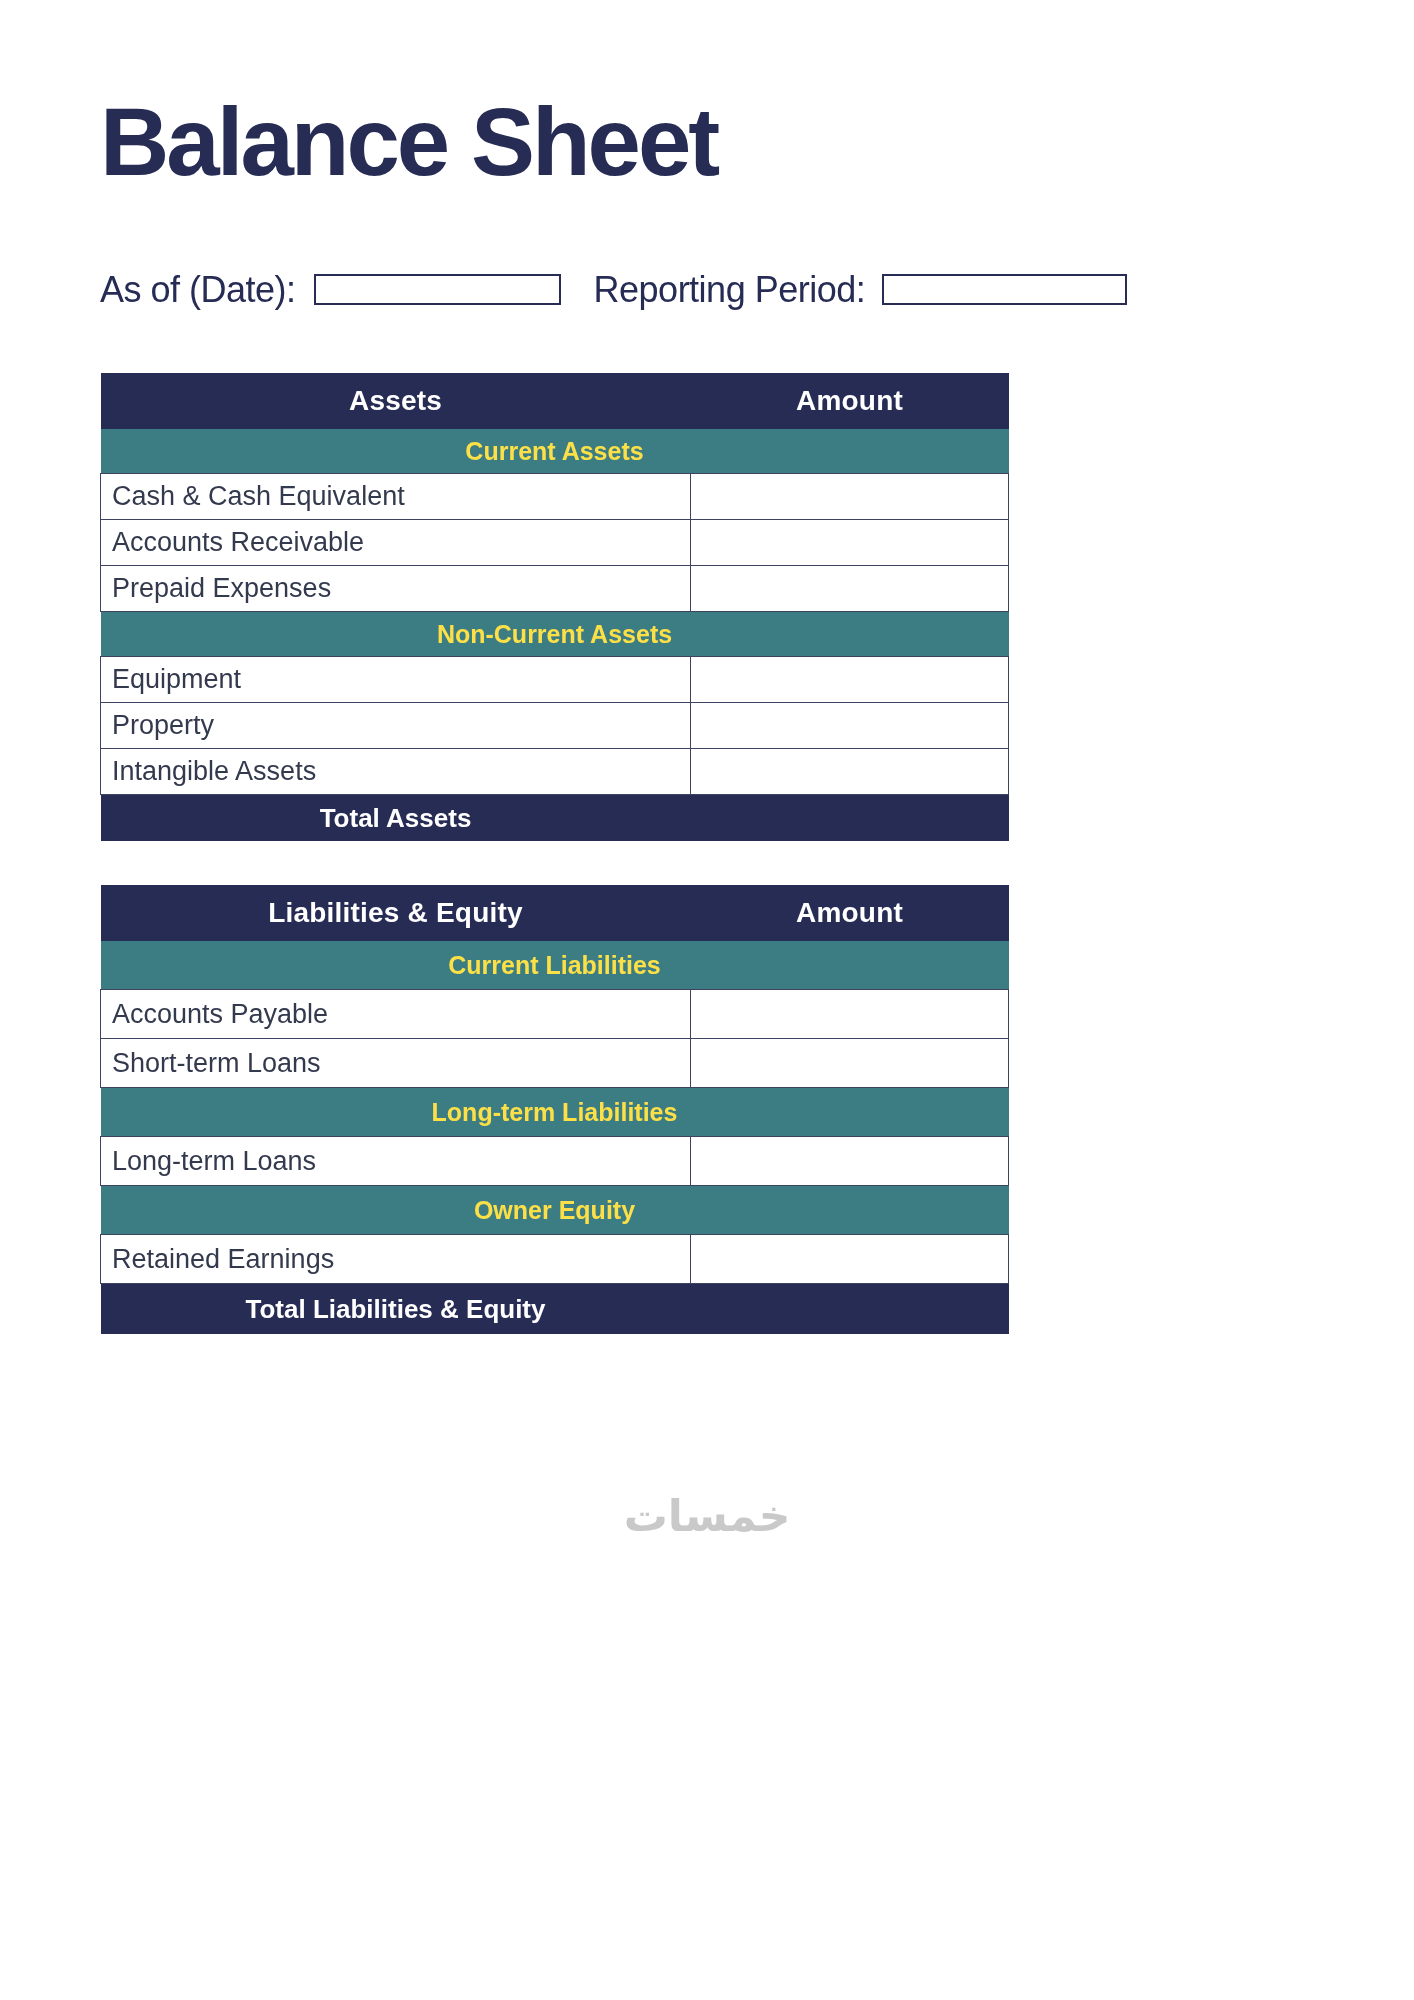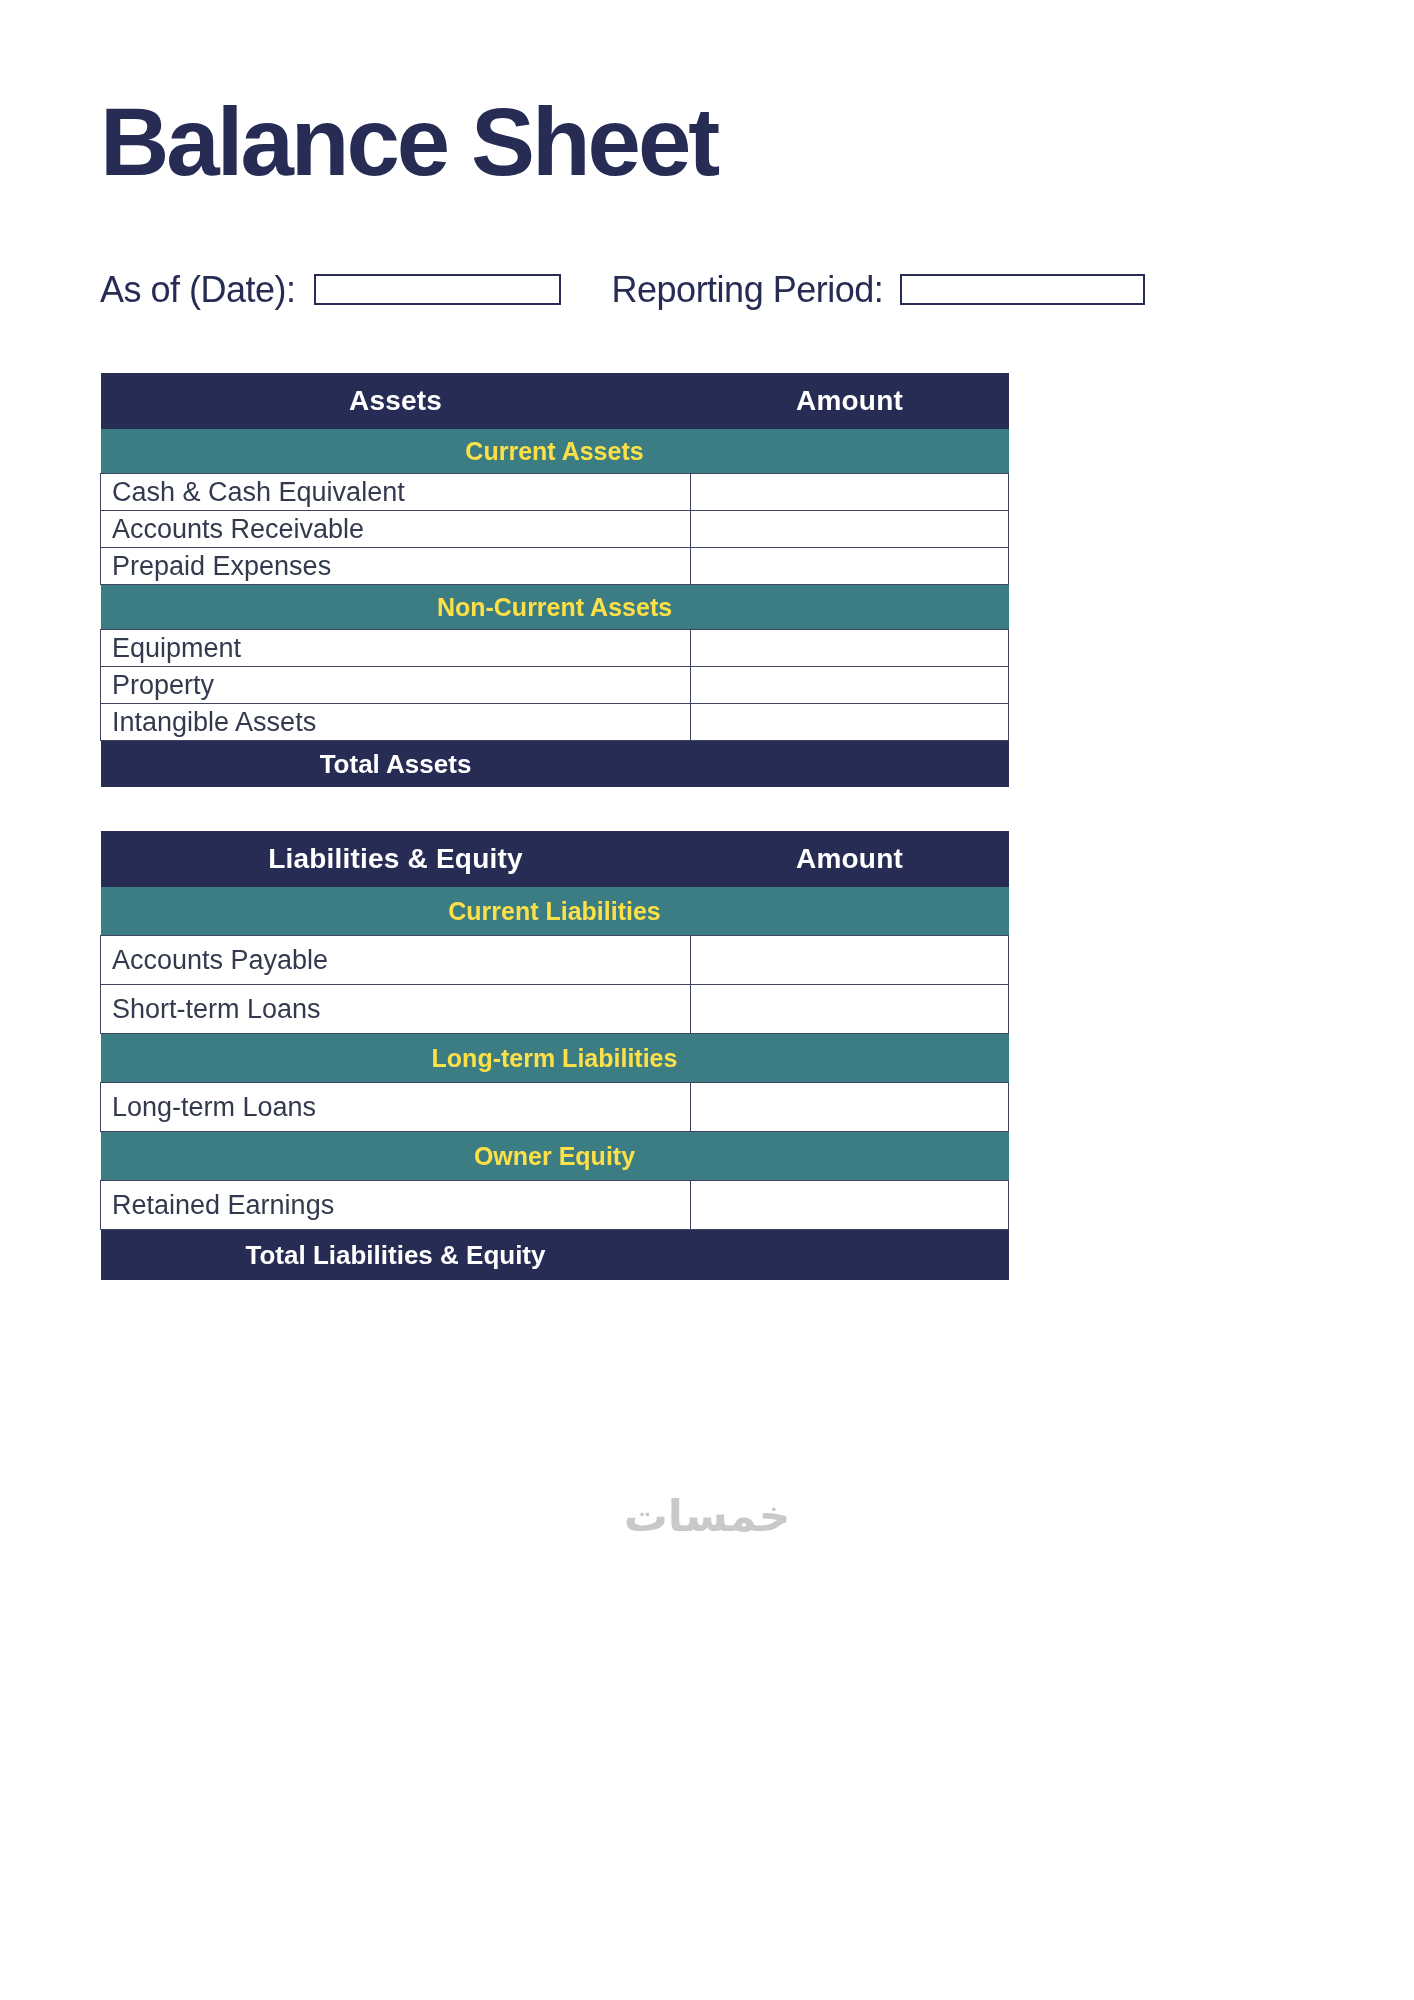--- a/index.html
+++ b/index.html
@@ -35,21 +35,21 @@
   .input-box {
     height: 31px;
     border: 2px solid var(--navy, #272c55);
     background: #ffffff;
     font-size: 22px;
     color: var(--text, #343a4e);
     padding: 0 8px;
     outline: none;
   }
   .date-box { width: 247px; margin-left: 18px; }
-  .period-label { margin-left: 51px; }
+  .period-label { margin-left: 33px; }
   .period-box { width: 245px; margin-left: 17px; }
 
   table.bs-table {
     width: 908px;
     border-collapse: collapse;
     table-layout: fixed;
   }
   .assets-table { margin-top: 62px; }
   .liab-table { margin-top: 44px; }
   col.label-col { width: 590px; }
@@ -69,21 +69,21 @@
     color: #fde047;
     font-size: 25px;
     font-weight: bold;
     height: 45px;
     text-align: center;
   }
   .liab-table tr.section-row td { height: 49px; }
 
   tr.data-row td {
     background: #ffffff;
-    height: 37px;
+    height: 46px;
     font-size: 27px;
     color: var(--text, #343a4e);
     border: 1px solid var(--border, #3e4360);
   }
   .liab-table tr.data-row td { height: 49px; }
   tr.data-row td.label-cell { padding-left: 11px; text-align: left; }
   tr.data-row td.amount-cell { cursor: text; }
 
   tr.total-row td {
     background: var(--navy, #272c55);

